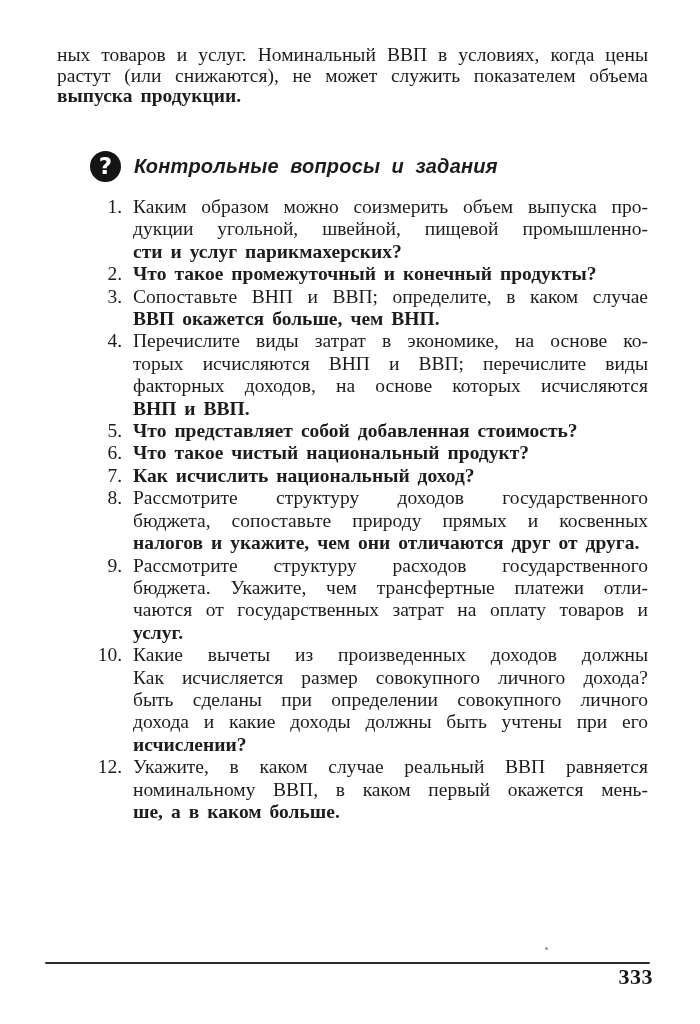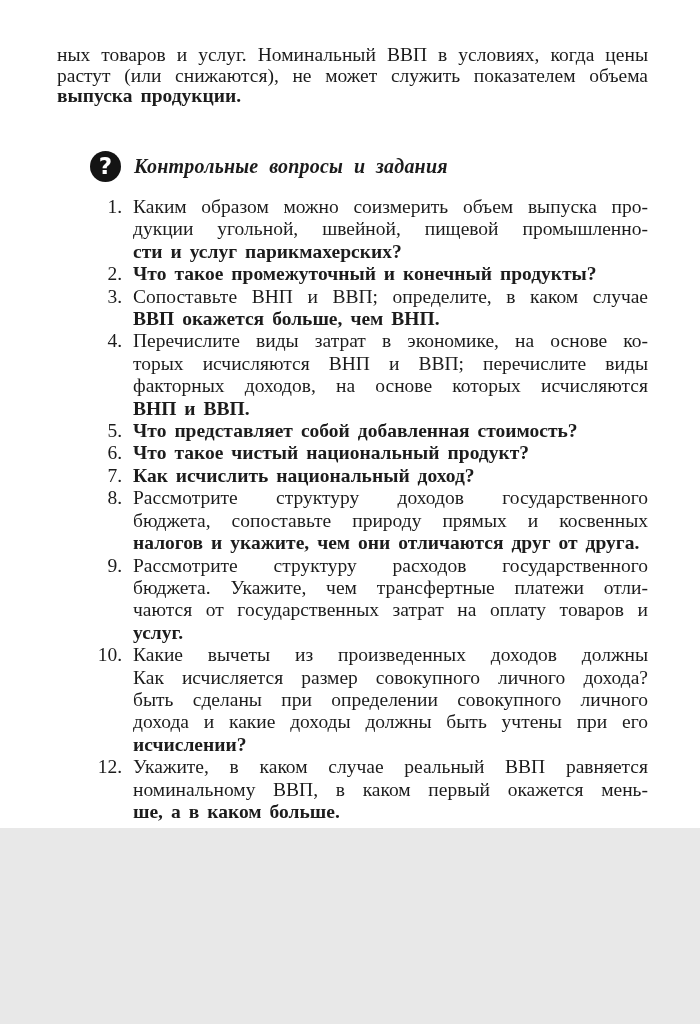--- a/index.html
+++ b/index.html
@@ -1,19 +1,19 @@
 <!DOCTYPE html>
 <html><head>
 <meta charset="utf-8">
 <style>
   html, body { margin: 0; padding: 0; background: #e8e8e8; }
   .page {
     position: relative;
     width: 700px;
-    height: 828px;
+    height: 1024px;
     margin: 0 auto;
     background: #ffffff;
     color: #1c1c1c;
     font-family: "Liberation Serif", serif;
     overflow: hidden;
   }
 
   
   .intro {
     position: absolute;
@@ -55,21 +55,21 @@
     font-weight: 700;
     font-size: 23px;
     line-height: 1;
     display: flex;
     align-items: center;
     justify-content: center;
     flex: 0 0 31px;
   }
   .section-title {
     margin-left: 13px;
-    font-family: Liberation Serif, serif;
+    font-family: Liberation Sans, sans-serif;
     font-style: italic;
     font-weight: 700;
     font-size: 20px;
     letter-spacing: 0.2px;
     word-spacing: 0.28em;
     white-space: nowrap;
   }
 
   
   .questions {

